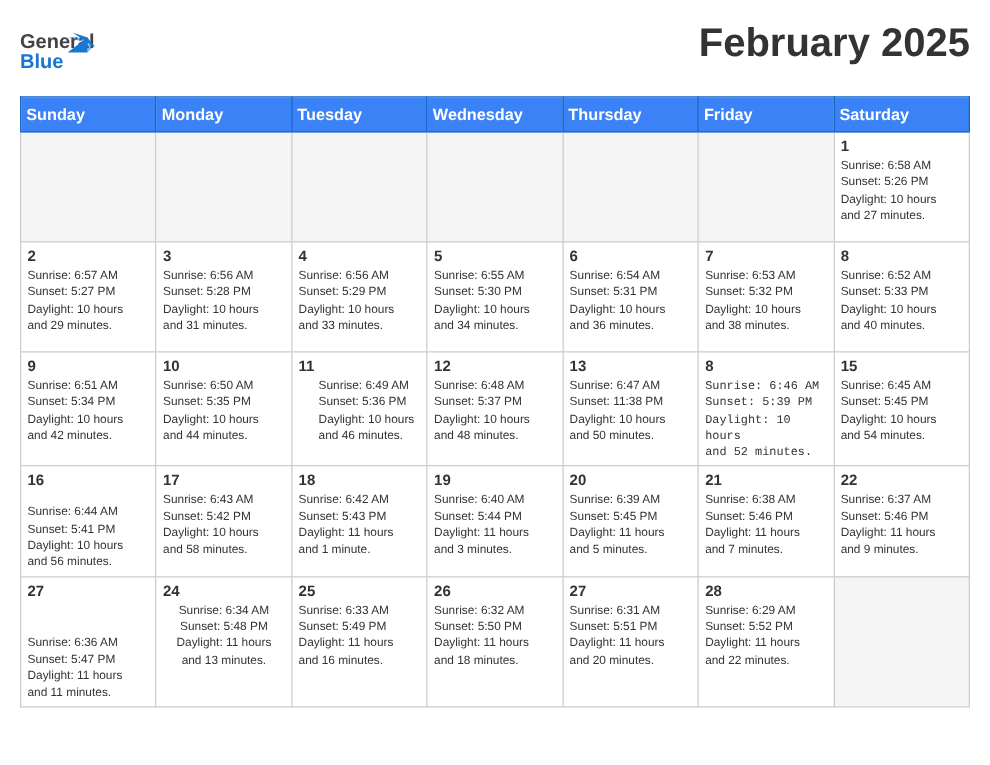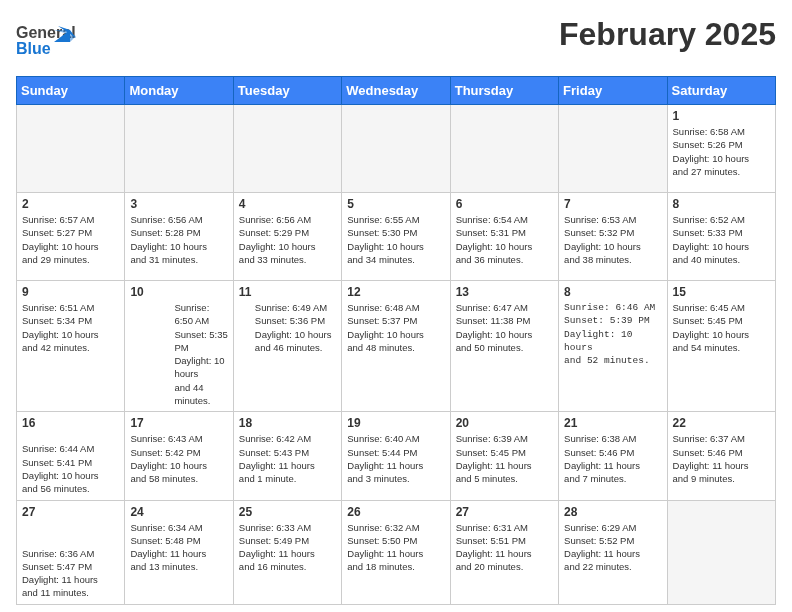--- a/index.html
+++ b/index.html
@@ -175,21 +175,21 @@
       <tr>
         <td>
           <span class="day-number">9</span>
           <div class="day-info" style="white-space: pre-line;">Sunrise: 6:51 AM
 Sunset: 5:34 PM
 Daylight: 10 hours
 and 42 minutes.</div>
         </td>
         <td>
           <span class="day-number">10</span>
-          <div class="day-info" style="white-space: pre-line; margin-left: 44px;">Sunrise: 6:50 AM
+          <div class="day-info" style="white-space: pre-line;">Sunrise: 6:50 AM
 Sunset: 5:35 PM
 Daylight: 10 hours
 and 44 minutes.</div>
         </td>
         <td>
           <span class="day-number">11</span>
           <div class="day-info" style="white-space: pre-line; margin-left: 16px;">Sunrise: 6:49 AM
 Sunset: 5:36 PM
 Daylight: 10 hours
 and 46 minutes.</div>
@@ -277,21 +277,21 @@
       <tr>
         <td>
           <span class="day-number">27</span>
           <div class="day-info" style="white-space: pre-line; margin-top: 28px;">Sunrise: 6:36 AM
 Sunset: 5:47 PM
 Daylight: 11 hours
 and 11 minutes.</div>
         </td>
         <td>
           <span class="day-number">24</span>
-          <div class="day-info" style="white-space: pre-line;">Sunrise: 6:34 AM
+          <div class="day-info" style="white-space: pre-line; text-align: center;">Sunrise: 6:34 AM
 Sunset: 5:48 PM
 Daylight: 11 hours
 and 13 minutes.</div>
         </td>
         <td>
           <span class="day-number">25</span>
           <div class="day-info" style="white-space: pre-line;">Sunrise: 6:33 AM
 Sunset: 5:49 PM
 Daylight: 11 hours
 and 16 minutes.</div>

